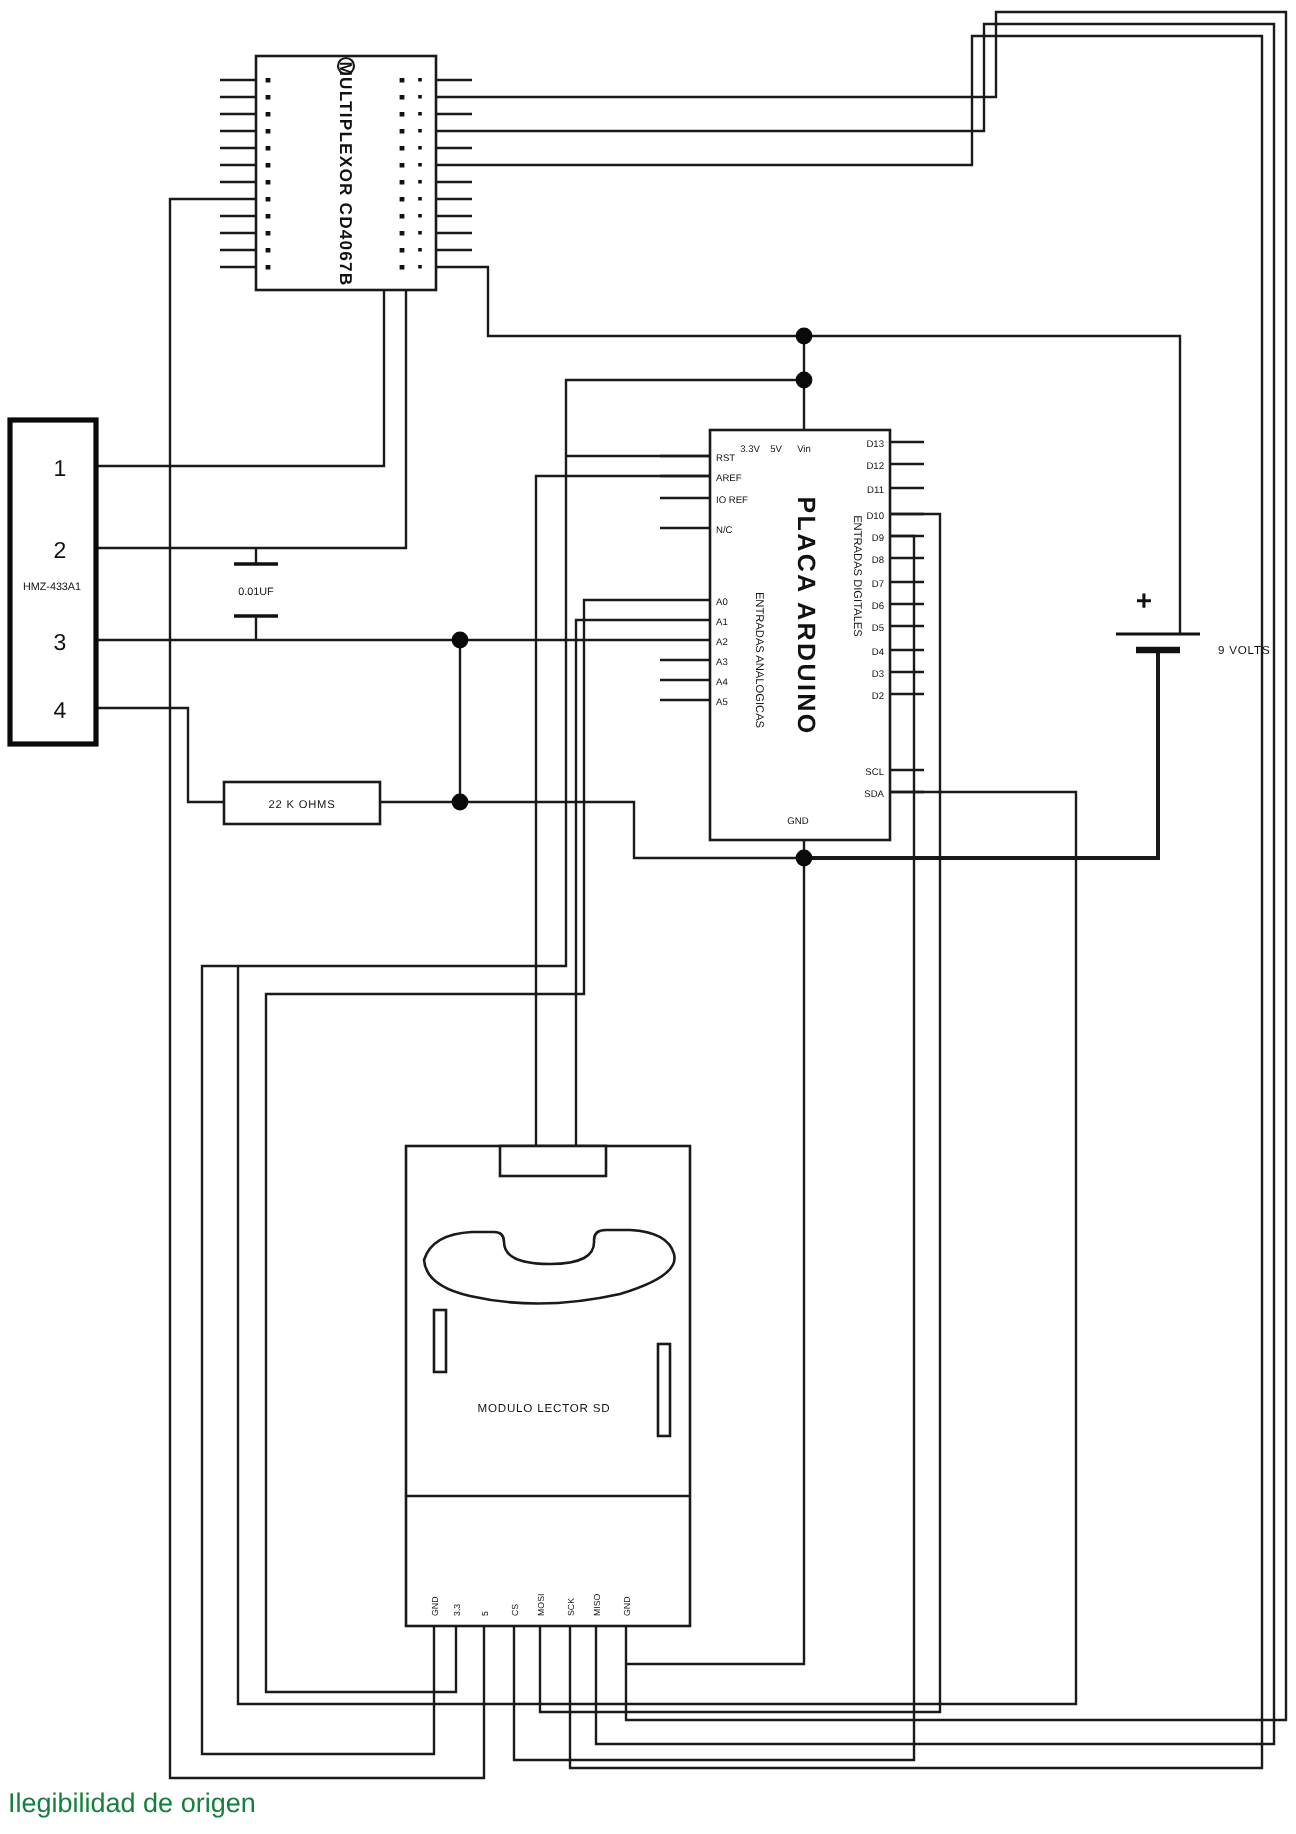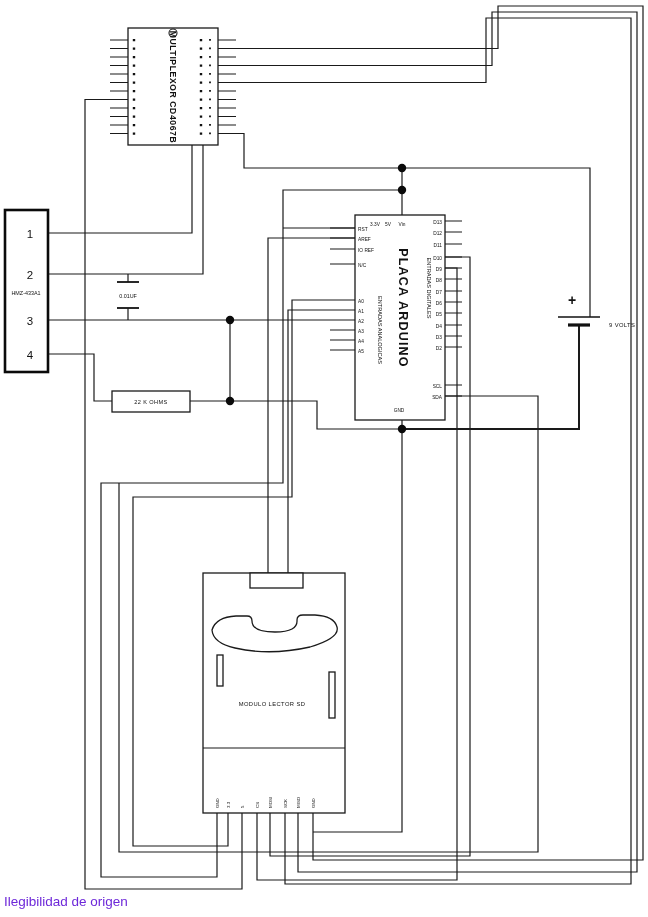--- a/index.html
+++ b/index.html
@@ -4,21 +4,21 @@
 <style>
   html,body{margin:0;padding:0;background:#ffffff;}
   body{width:648px;height:917px;position:relative;font-family:"Liberation Sans",sans-serif;}
   #schematic{position:absolute;left:0;top:0;}
   .wire{fill:none;stroke:#1a1a1a;stroke-width:1.2;}
   .wire-bold{fill:none;stroke:#1a1a1a;stroke-width:2;}
   .box{fill:#ffffff;stroke:#1a1a1a;stroke-width:1.3;}
   .box-thick{fill:#ffffff;stroke:#0a0a0a;stroke-width:2.6;}
   .lbl{fill:#111111;}
   .dot{fill:#0a0a0a;}
-  #caption{position:absolute;left:4px;top:894px;font-size:13.5px;color:#6d28d9;}
+  #caption{position:absolute;left:4px;top:894px;font-size:13.5px;color:#15803d;}
 </style>
 </head>
 <body>
 
 <svg id="schematic" width="648" height="917" viewBox="0 0 648 917">
 
   <g>
 
     <polyline class="wire" points="110,99.5 85,99.5 85,889 242,889 242,830"></polyline>
 

